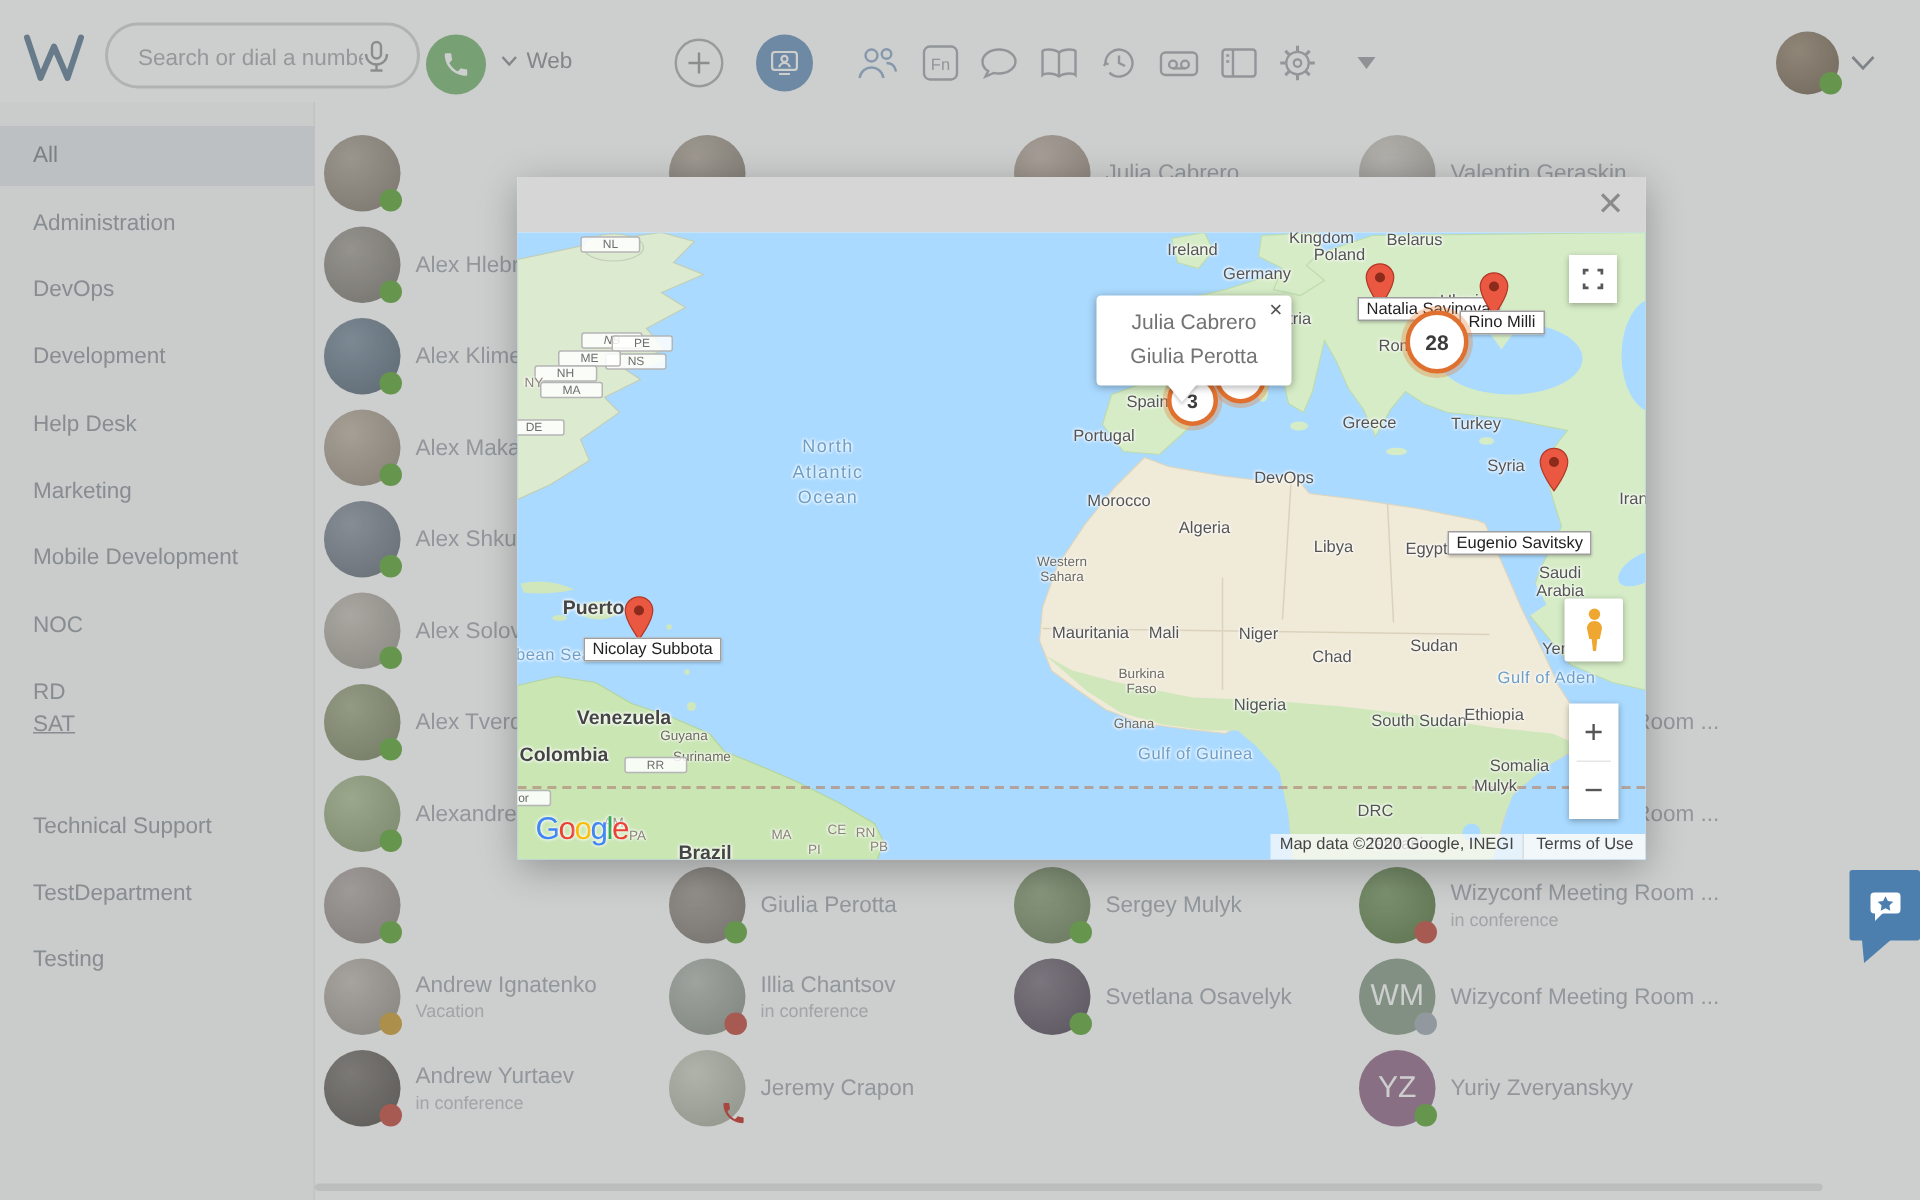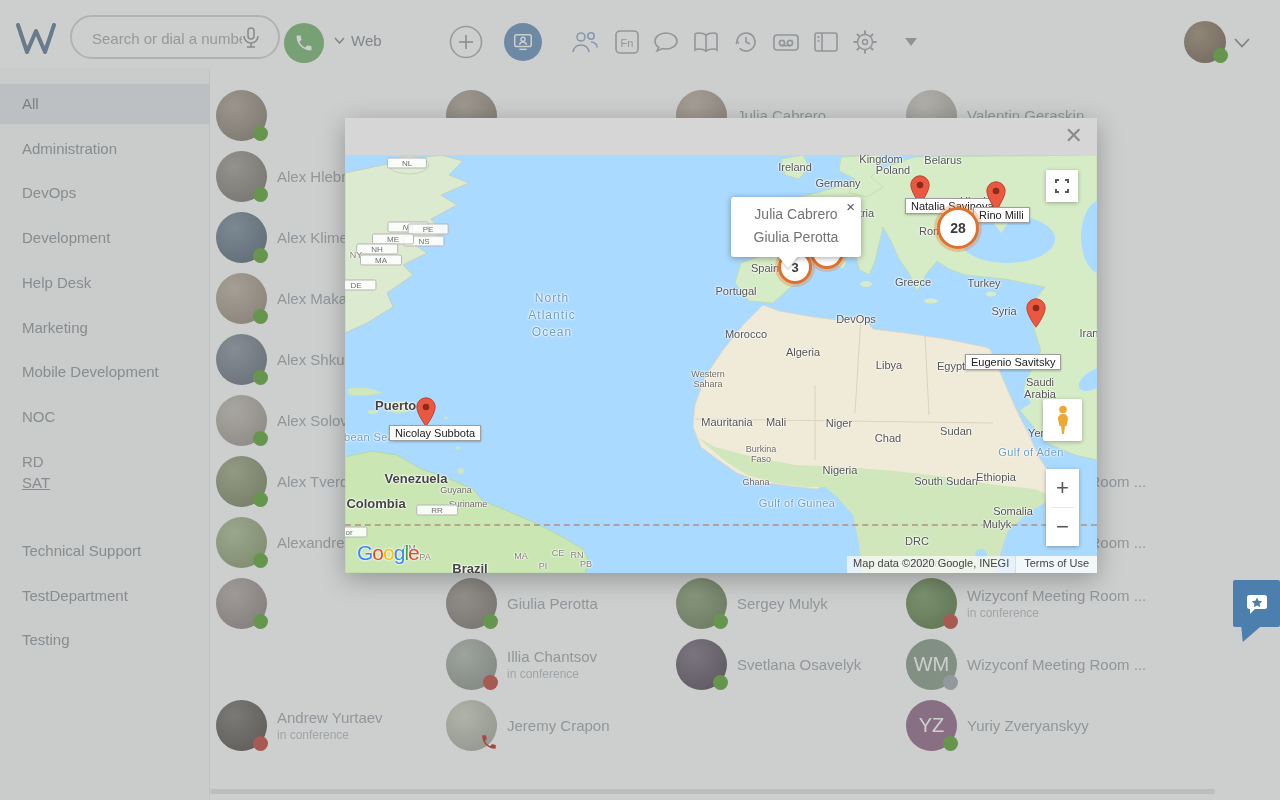--- a/index.html
+++ b/index.html
@@ -314,20 +314,28 @@
       <div class="crow" style="left: 0px; top: 444px;">
         <div class="cavatar" style="background: radial-gradient(circle at 35% 30%, rgb(192, 206, 171), rgb(151, 165, 130));"></div>
         <span class="cdot st-online"></span>
         <div class="ctext">
           <div class="cname">Alexandre D</div>
         </div>
       </div>
       <div class="crow" style="left: 0px; top: 505px;">
         <div class="cavatar" style="background: radial-gradient(circle at 35% 30%, rgb(196, 189, 185), rgb(155, 148, 144));"></div>
         <span class="cdot st-online"></span>
+      </div>
+      <div class="crow" style="left: 0px; top: 566px;">
+        <div class="cavatar" style="background: radial-gradient(circle at 35% 30%, rgb(206, 201, 195), rgb(165, 160, 154));"></div>
+        <span class="cdot st-away"></span>
+        <div class="ctext">
+          <div class="cname">Andrew Ignatenko</div>
+          <div class="csub">Vacation</div>
+        </div>
       </div>
       <div class="crow" style="left: 0px; top: 627px;">
         <div class="cavatar" style="background: radial-gradient(circle at 35% 30%, rgb(151, 147, 143), rgb(110, 106, 102));"></div>
         <span class="cdot st-busy"></span>
         <div class="ctext">
           <div class="cname">Andrew Yurtaev</div>
           <div class="csub">in conference</div>
         </div>
       </div>
       <div class="crow" style="left: 230px; top: 17px;">

